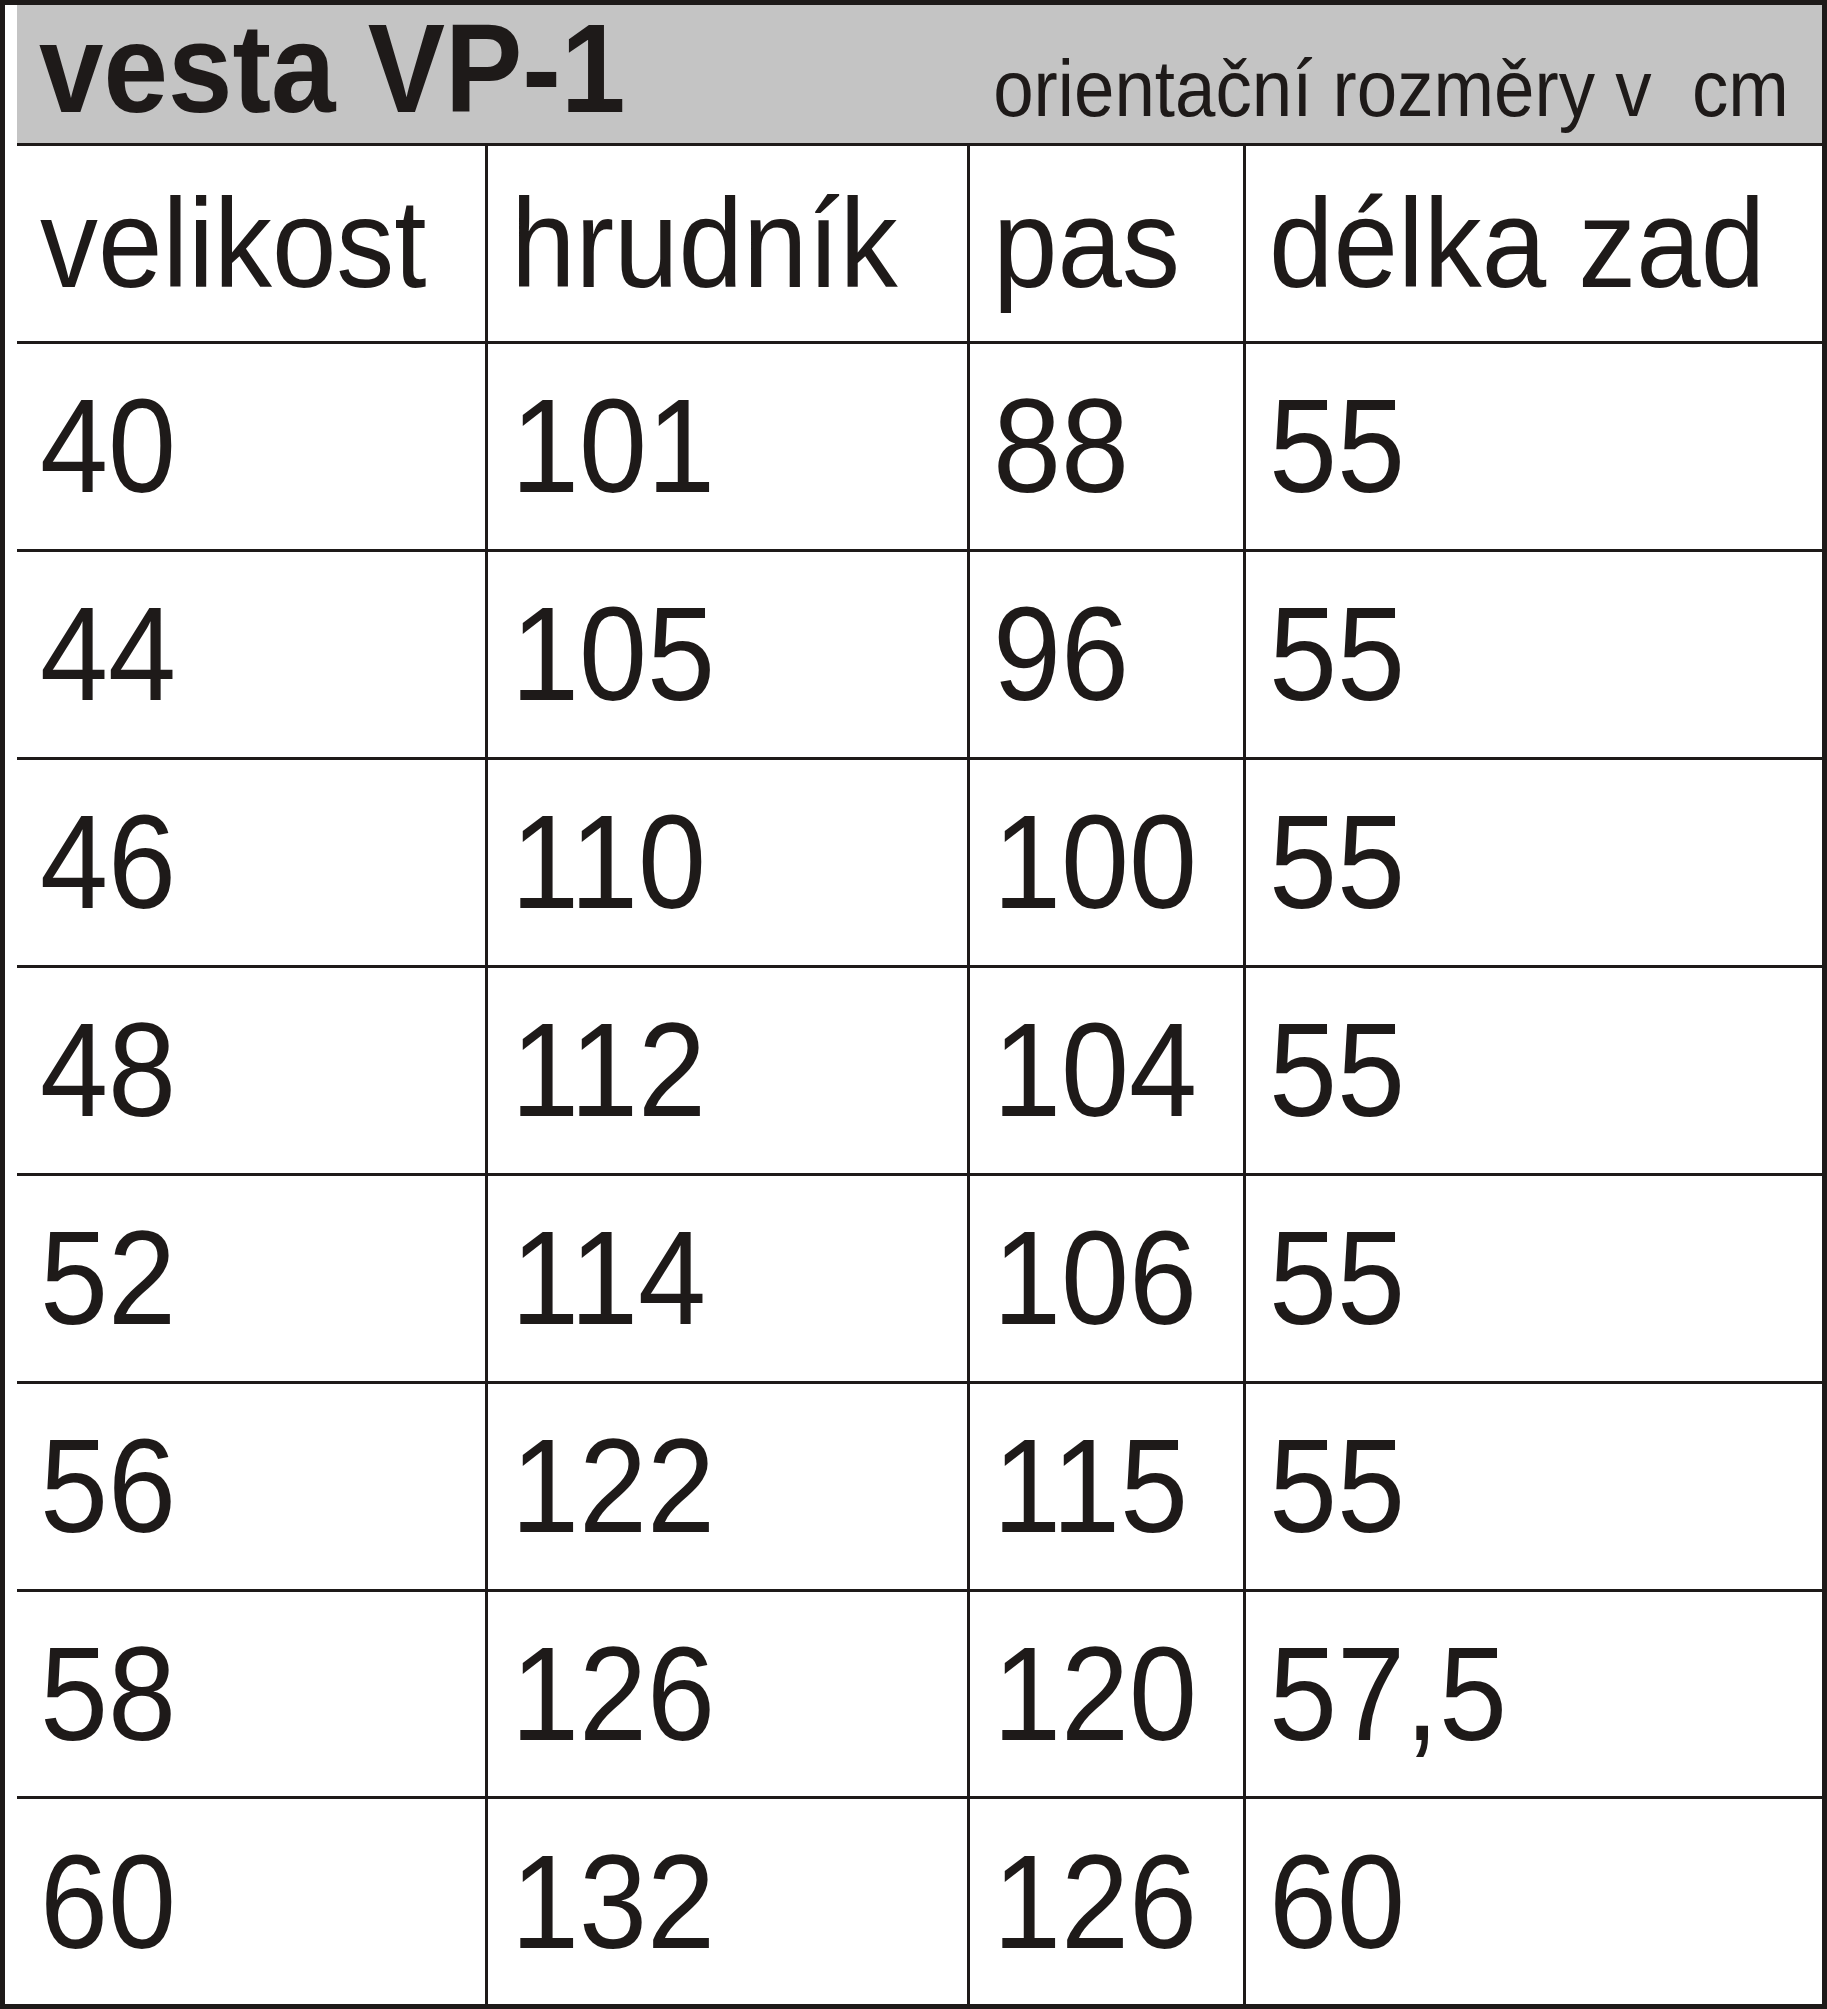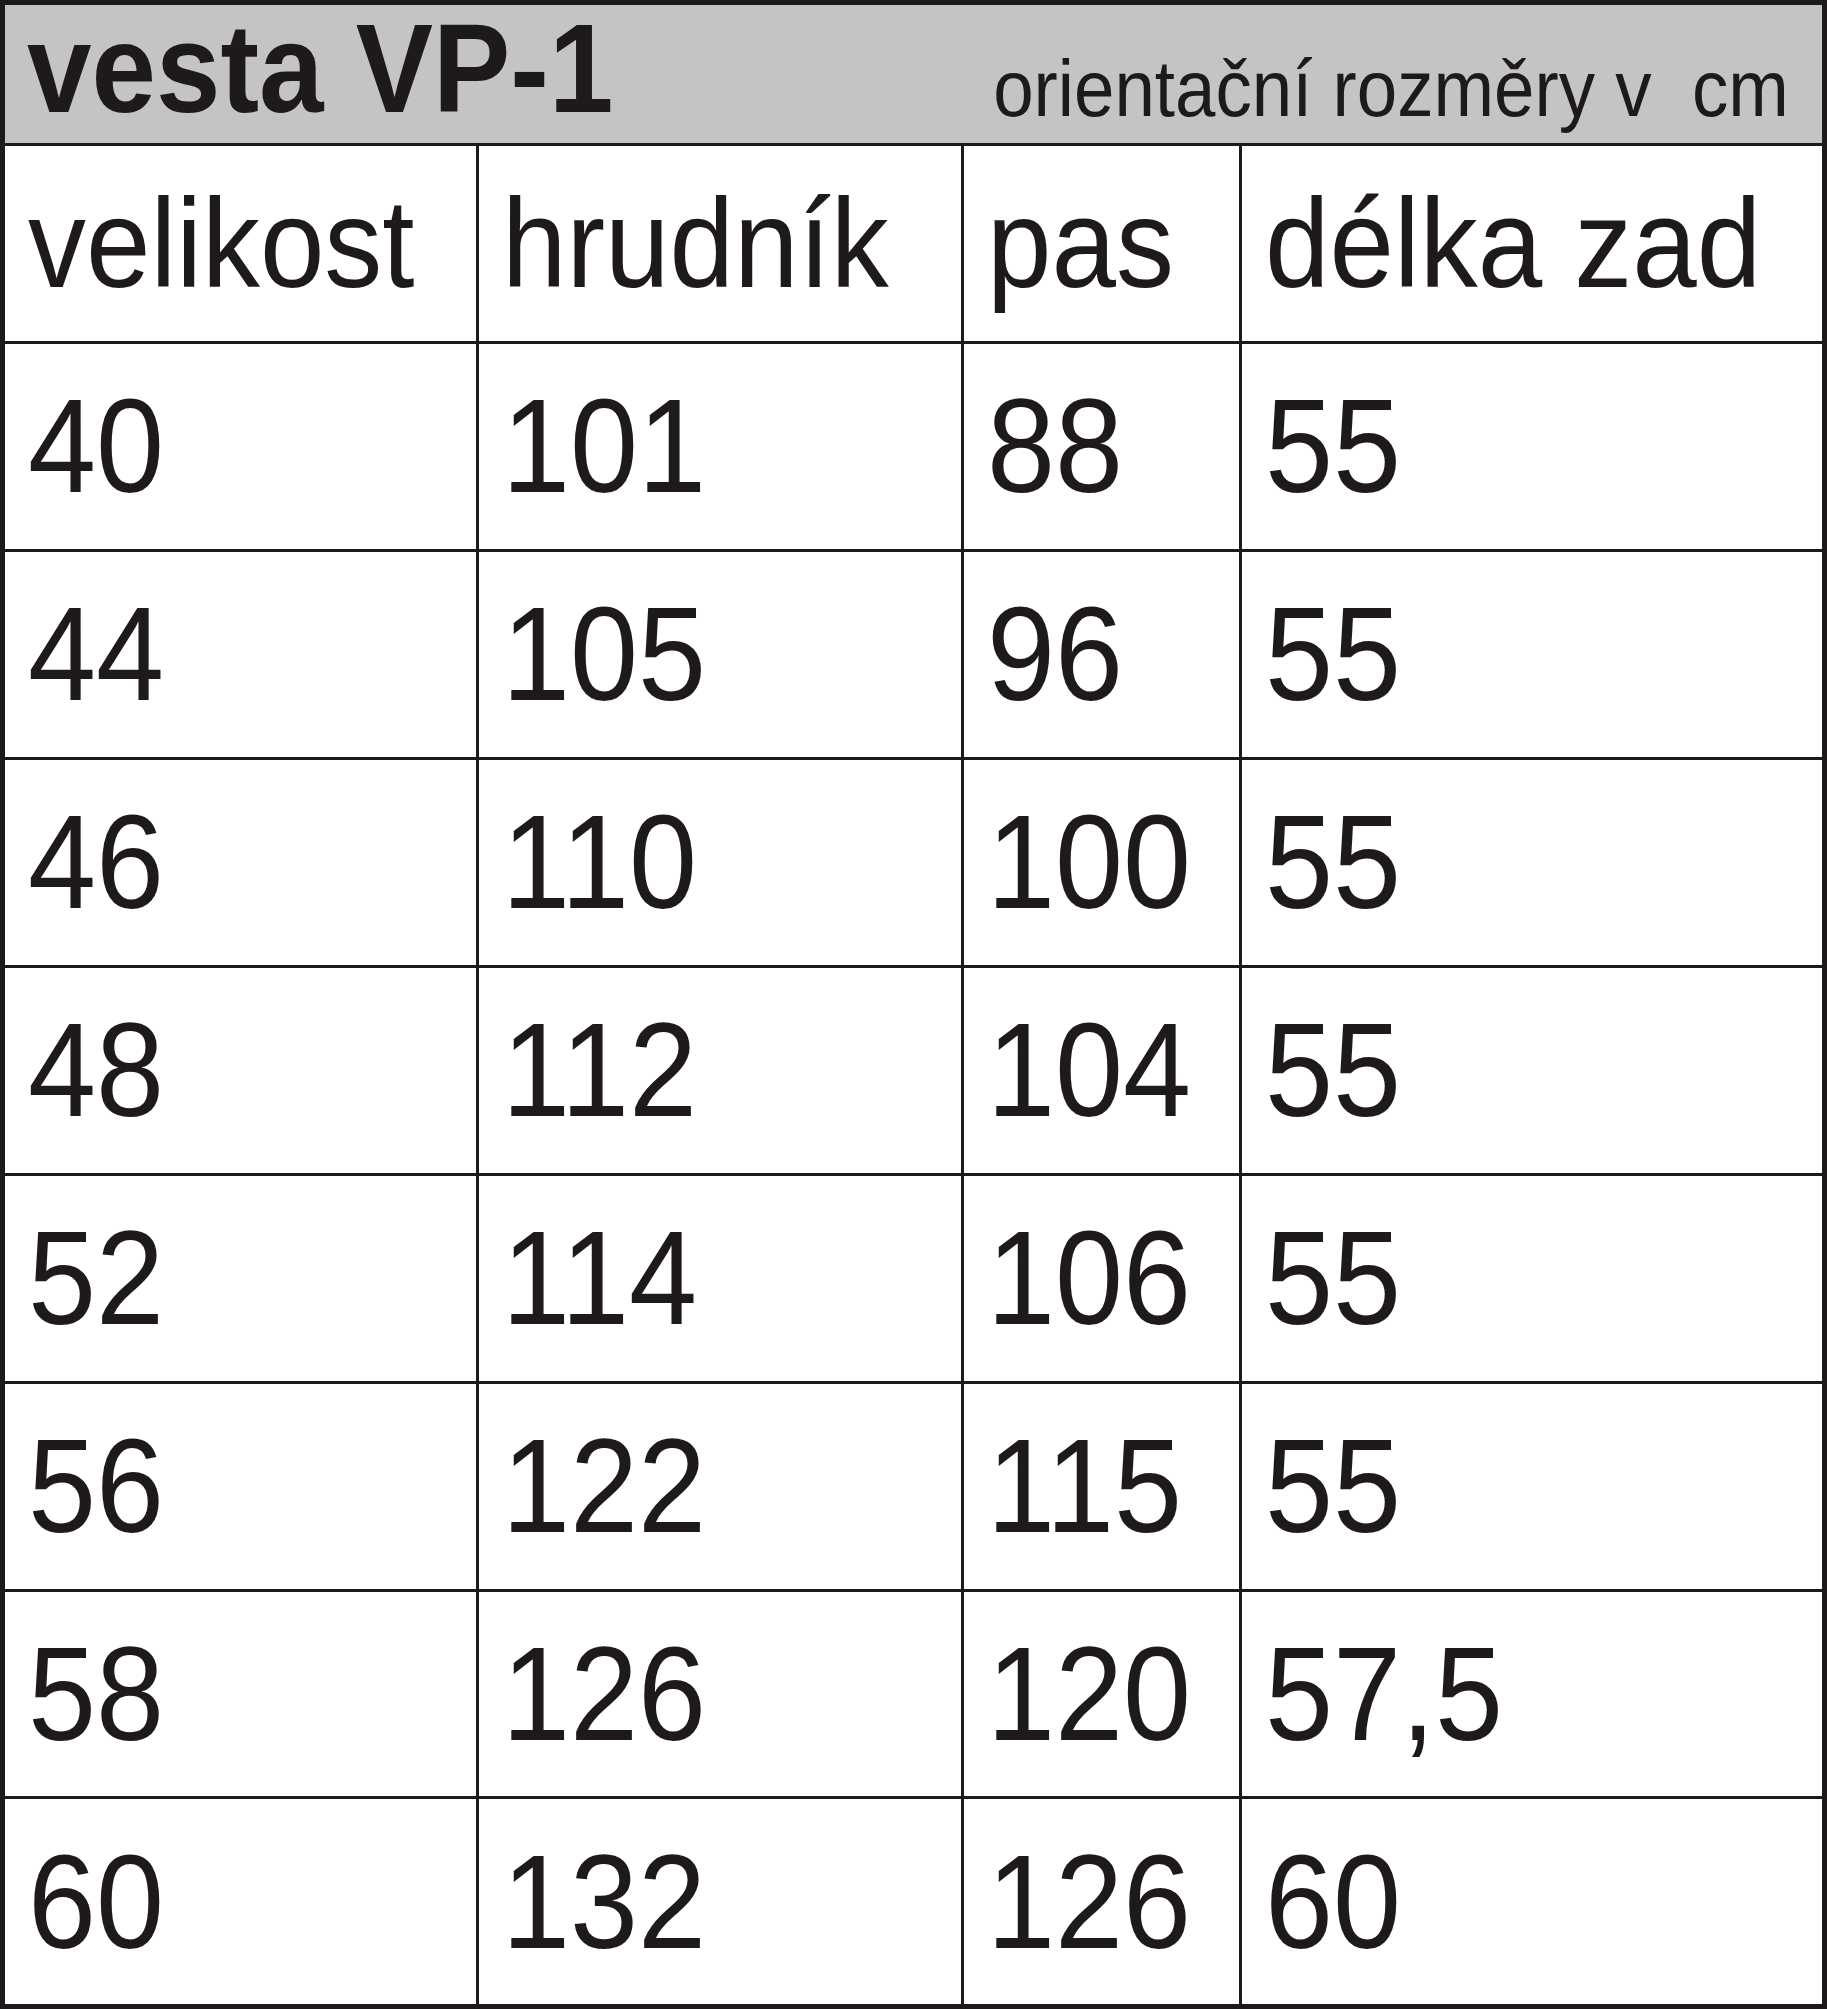--- a/index.html
+++ b/index.html
@@ -9,21 +9,21 @@
   }
   *{box-sizing:border-box;}
   html,body{margin:0;padding:0;background:#ffffff;}
   .sheet{
     position:relative;
     width:1827px;height:2009px;
     border:5.5px solid var(--line);
     background:#ffffff;
     color:var(--text);
     font-family:"Liberation Sans","DejaVu Sans",sans-serif;
-    display:flex;flex-direction:column;
+    display:flex;flex-direction:column;padding-left:12px;
   }
   .band{
     flex:none;height:141px;
     background:var(--header-bg);
     border-bottom:3.7px solid var(--line);
     position:relative;
   }
   .title{
     position:absolute;left:22px;top:50%;
     font-size:126px;font-weight:bold;line-height:1;

